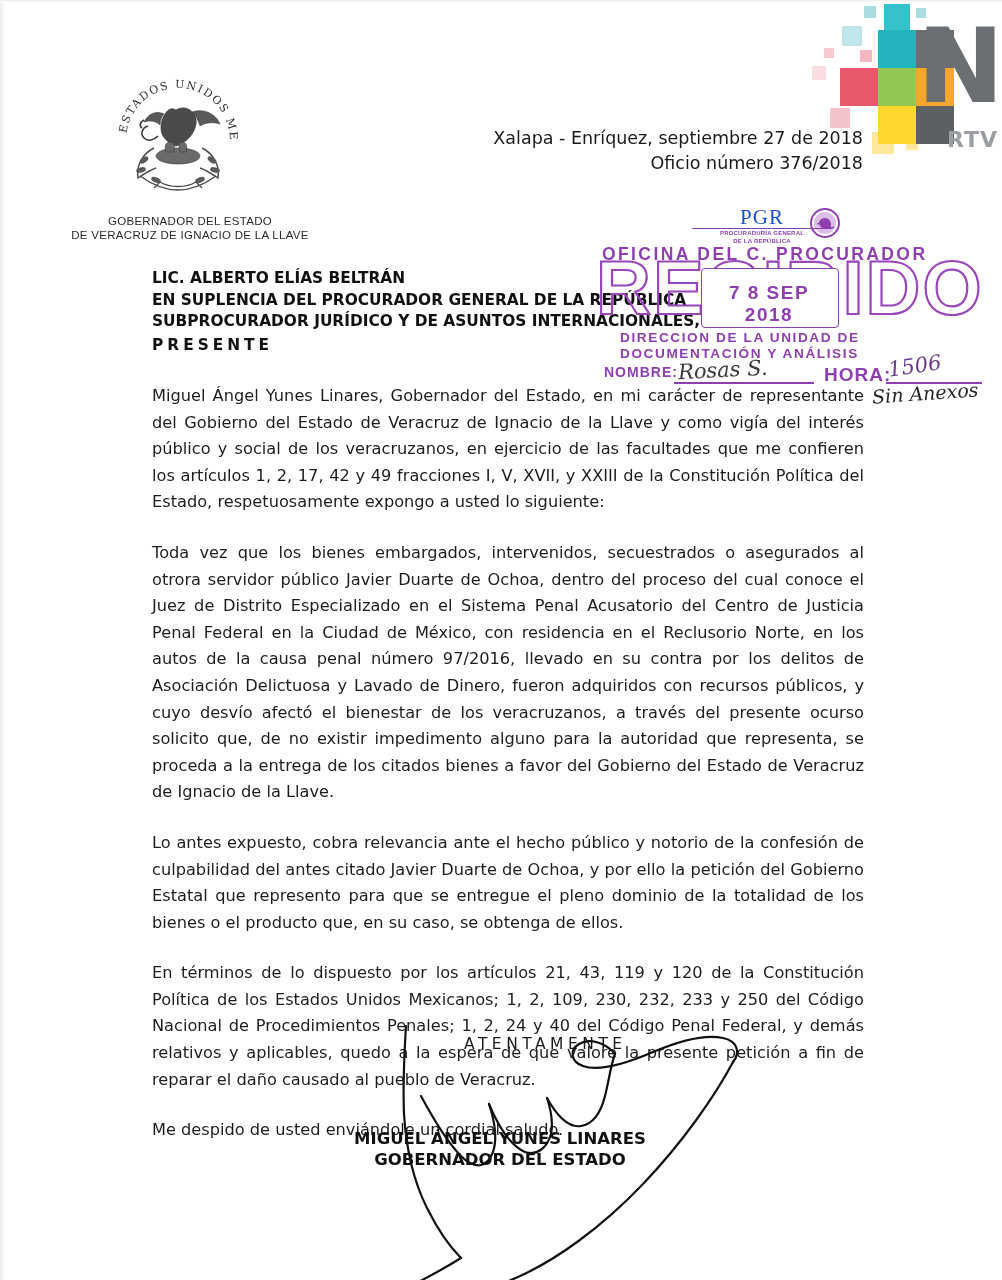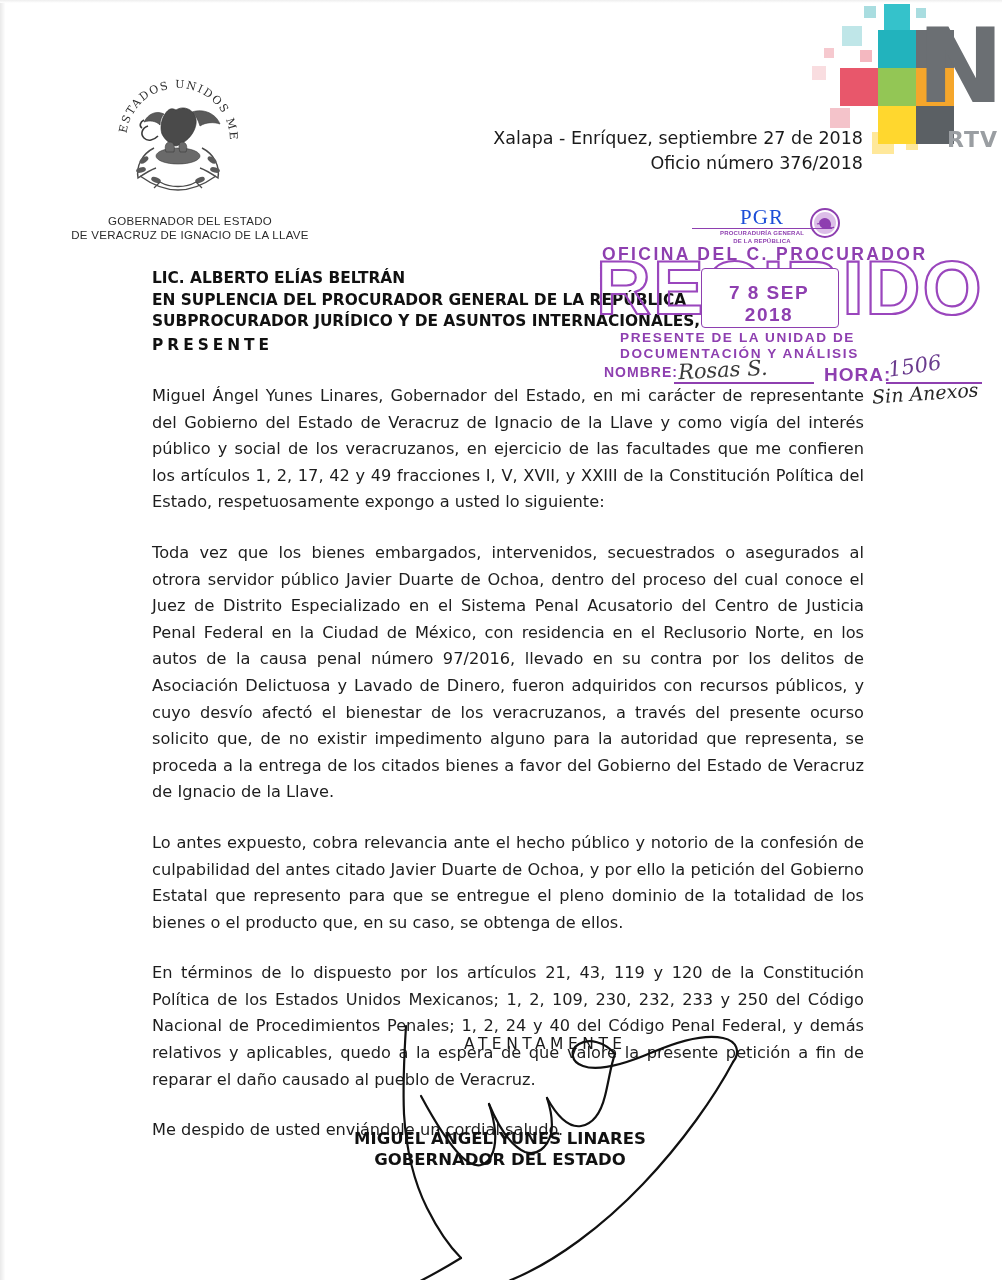--- a/index.html
+++ b/index.html
@@ -450,21 +450,21 @@
         <path d="M19 19 C21 20 23 20 24 19" fill="none" stroke="#8e3fb0" stroke-width="1.2"></path>
       </svg>
     </div>
 
     <div class="stamp-office">OFICINA DEL C. PROCURADOR</div>
     <div class="stamp-recibido">RECIBIDO</div>
     <div class="stamp-datebox"></div>
     <div class="stamp-date">7 8 SEP 2018</div>
 
     <div class="stamp-unit">
-      <div>PRESENTE DE LA UNIDAD DE</div>
+      <div>DIRECCION DE LA UNIDAD DE</div>
       <div>DOCUMENTACIÓN Y ANÁLISIS</div>
     </div>
 
     <div class="stamp-nombre-label">NOMBRE:</div>
     <div class="stamp-hora-label">HORA:</div>
     <div class="rule-nombre"></div>
     <div class="rule-hora"></div>
   </div>
 
   <div class="handwriting" id="hw-nombre">Rosas S.</div>

